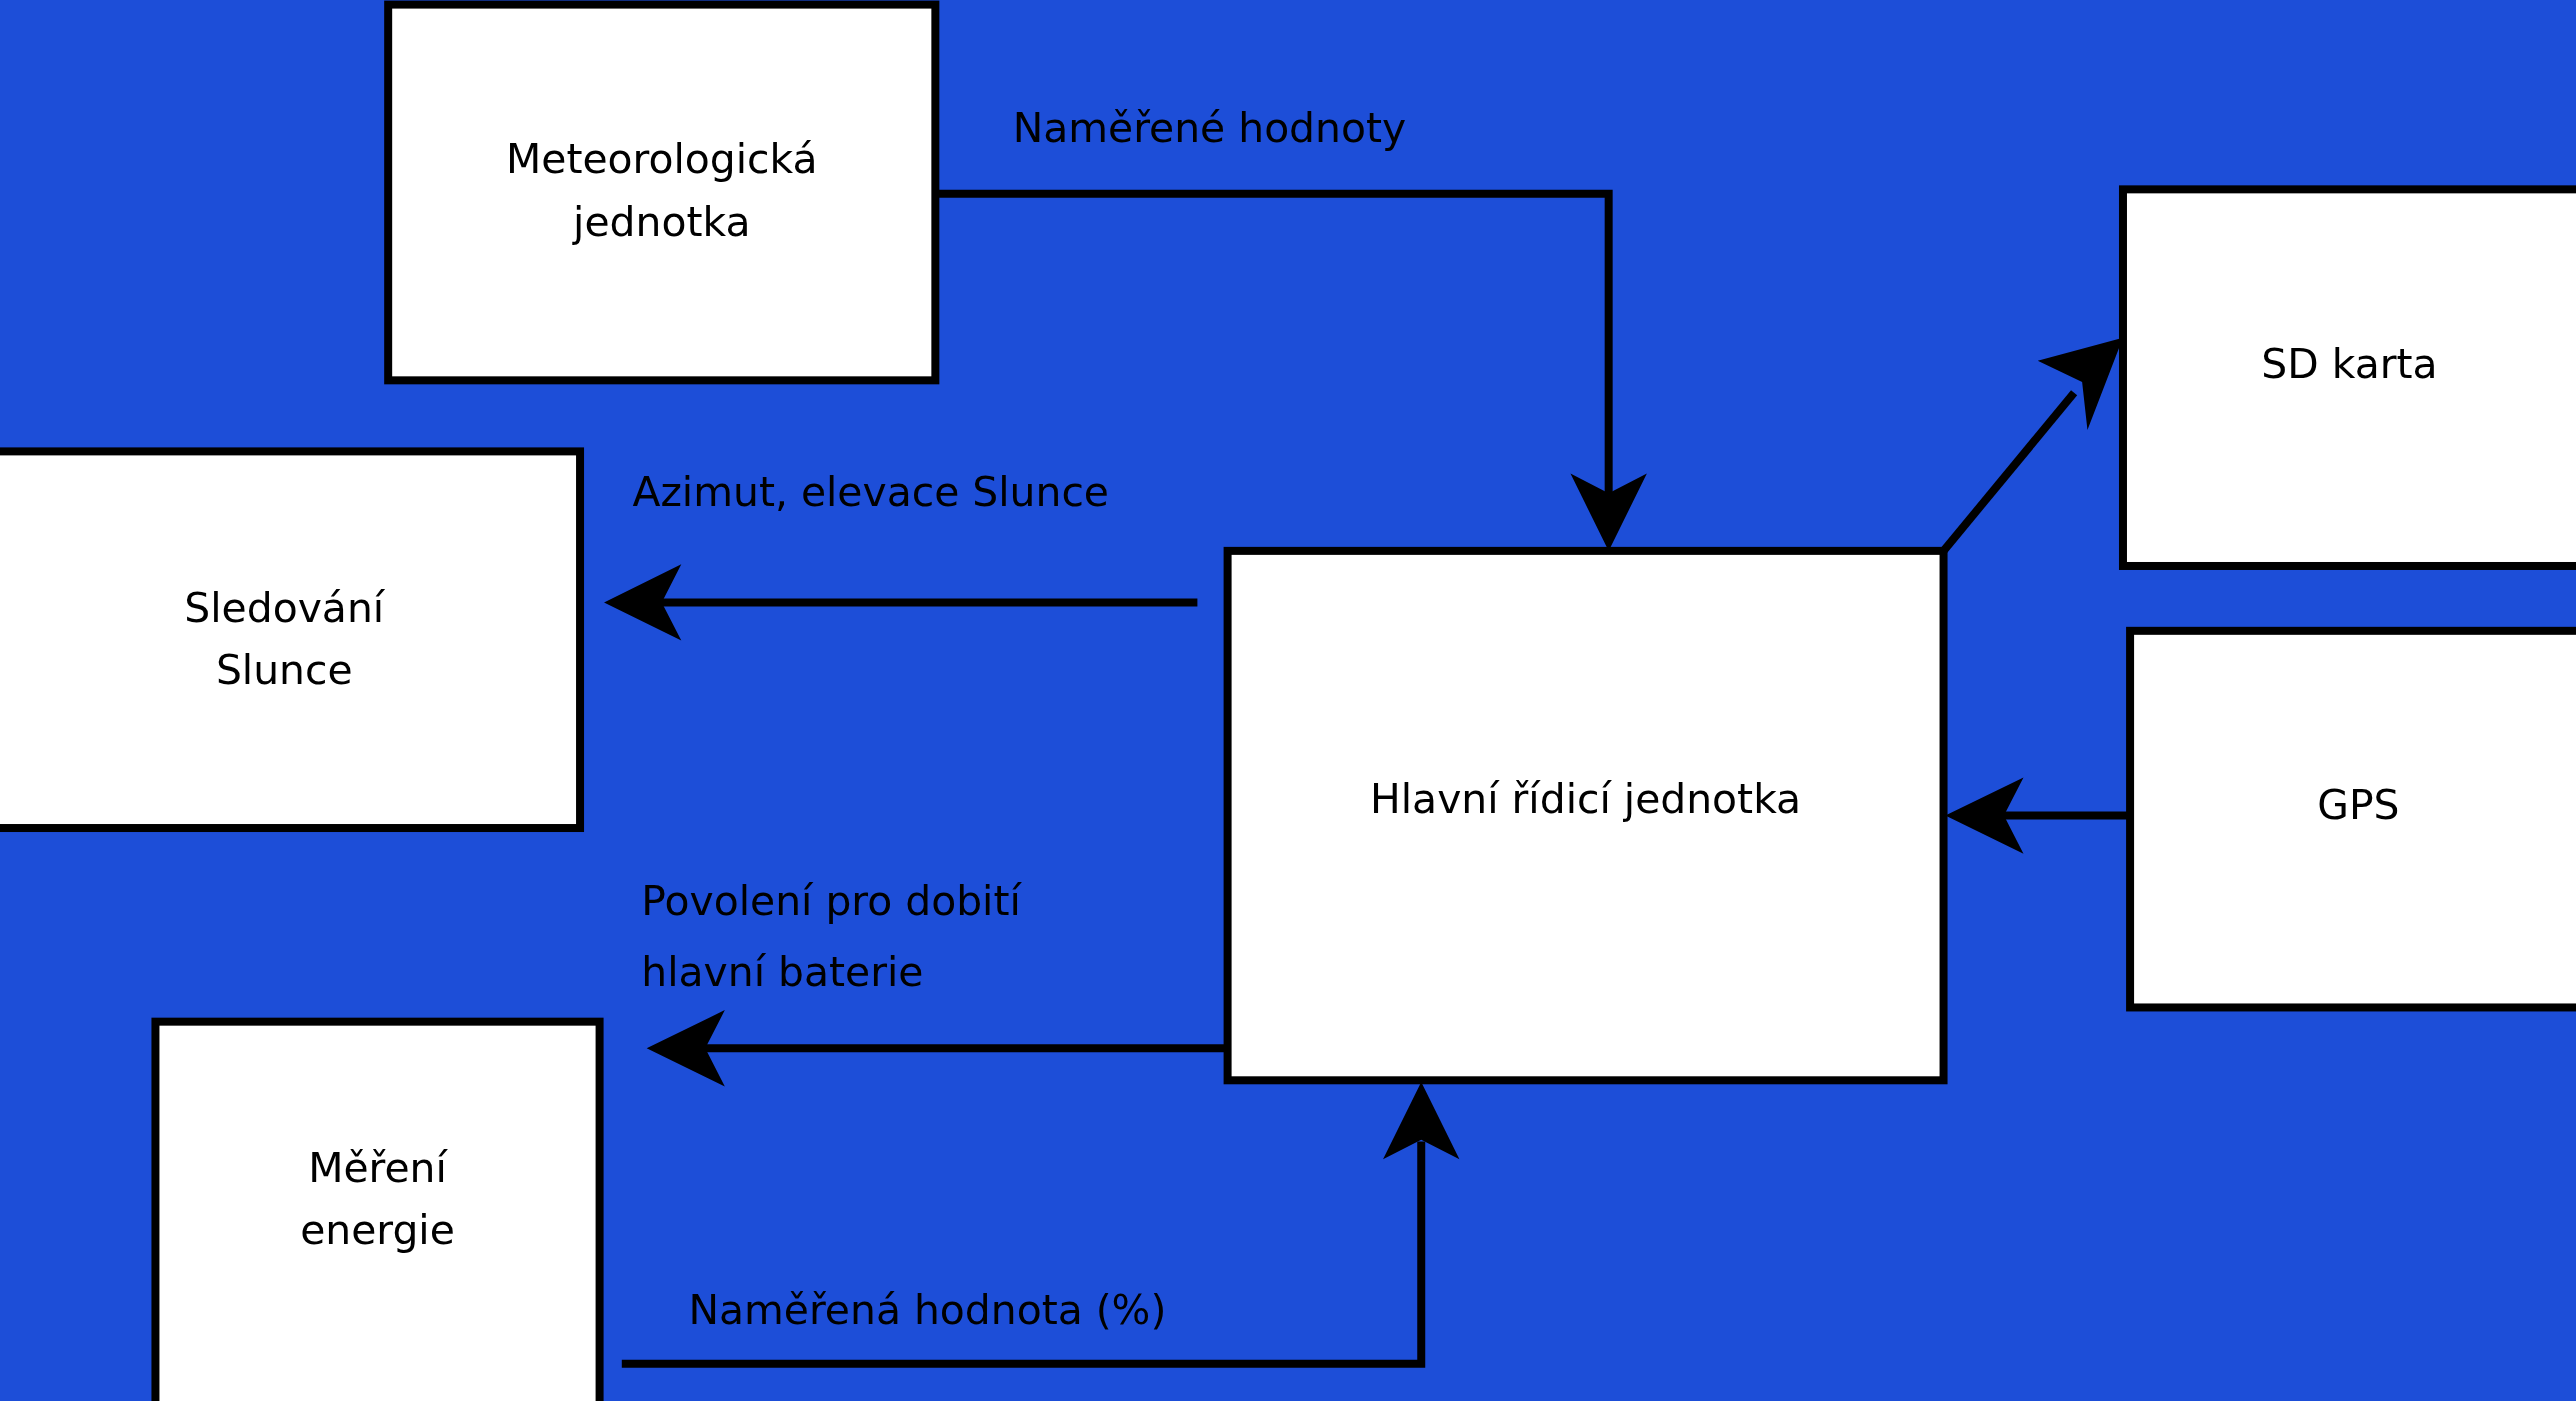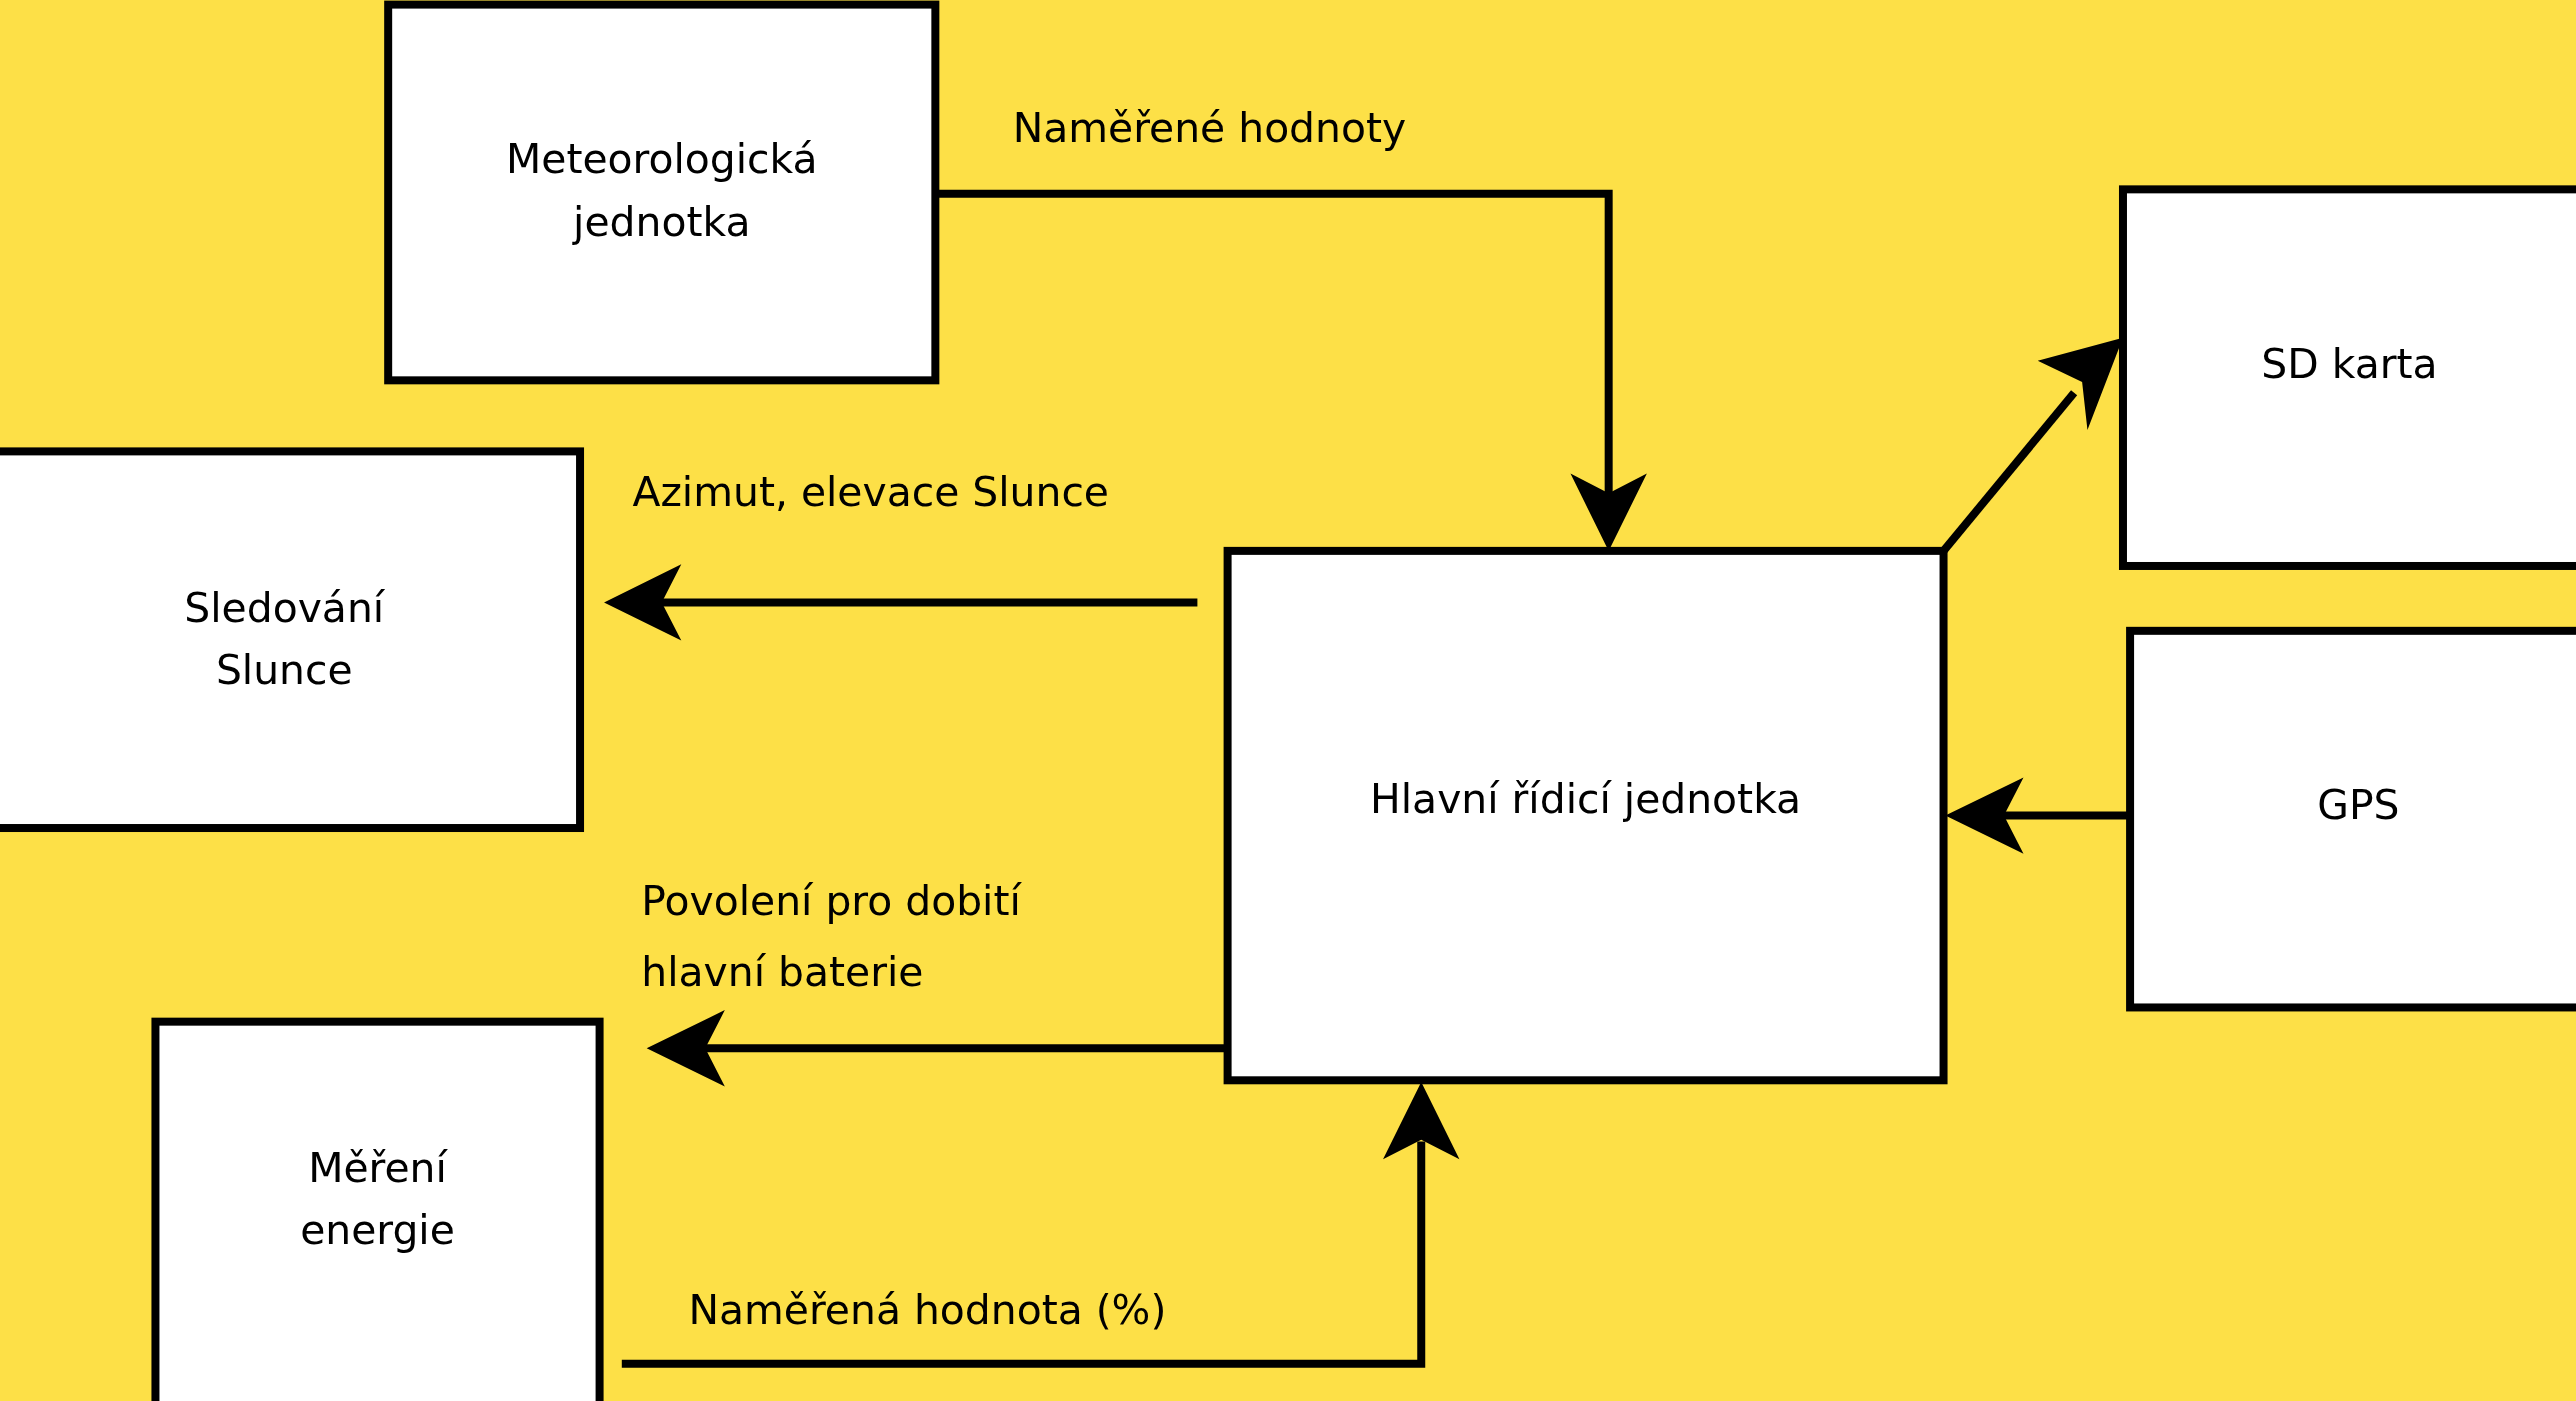--- a/index.html
+++ b/index.html
@@ -4,21 +4,21 @@
 <style>
   html, body {
     margin: 0;
     padding: 0;
     background: #ffffff;
   }
   #diagram-root {
     position: relative;
     width: 2576px;
     height: 1402px;
-    background: #fde047;
+    background: #1d4ed8;
     font-family: "DejaVu Sans", sans-serif;
     overflow: hidden;
   }
   svg.diagram-canvas {
     display: block;
     width: 2576px;
     height: 1402px;
   }
   .node-box {
     fill: #ffffff;

